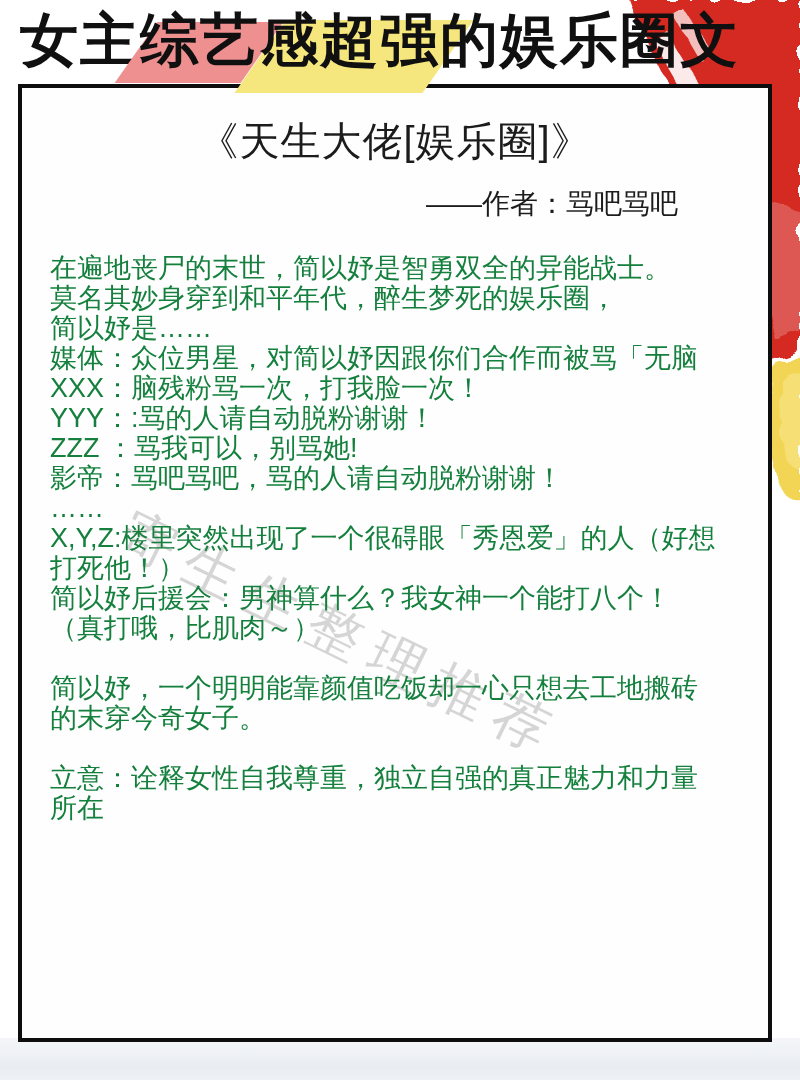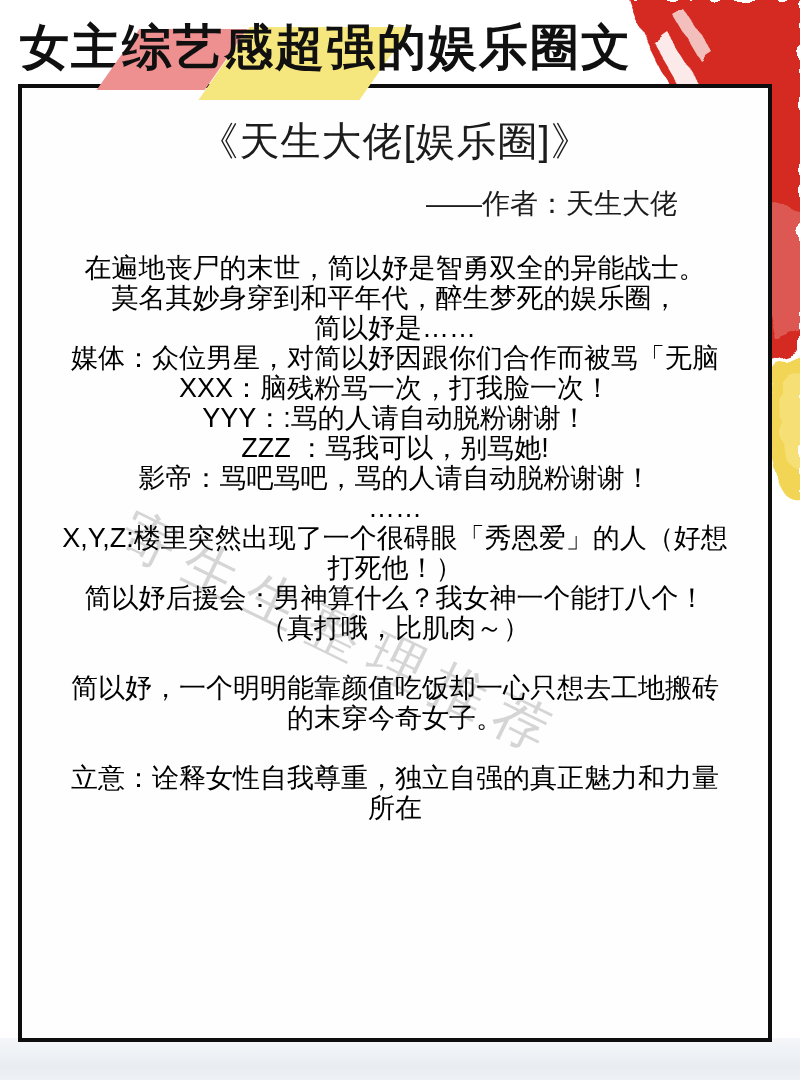--- a/index.html
+++ b/index.html
@@ -11,23 +11,23 @@
   
   .bottom-strip{
     position:absolute;left:0;right:0;top:1038px;height:42px;
     background:linear-gradient(180deg,#f4f6f9 0%,#e9edf2 70%,#eef1f5 100%);
     z-index:0;
   }
   
   .brush-svg{position:absolute;left:600px;top:0;width:200px;height:520px;z-index:1;}
   
   .banner{
-    position:absolute;left:20px;top:12px;height:70px;line-height:70px;
+    position:absolute;left:20px;top:5px;height:70px;line-height:70px;
     font-family:"DejaVu Serif","Liberation Serif",serif;
-    font-weight:700;font-size:49px;letter-spacing:2px;color:#101010;
+    font-weight:700;font-size:58px;letter-spacing:2px;color:#101010;
     white-space:nowrap;z-index:3;
   }
   .seg{position:relative;display:inline-block;z-index:1;}
   .seg.hl-pink::before{
     content:"";position:absolute;left:-4px;right:-2px;top:17px;bottom:-8px;
     background:var(--highlight-pink);transform:skewX(-35deg);z-index:-1;
   }
   .seg.hl-yellow::before{
     content:"";position:absolute;left:0px;right:-8px;top:15px;bottom:-18px;
     background:var(--highlight-yellow);transform:skewX(-35deg);z-index:-1;
@@ -40,21 +40,21 @@
   }
   .card-inner{position:relative;height:100%;padding:0 28px;box-sizing:border-box;z-index:2;}
   .book-title{
     margin-top:26px;text-align:center;font-size:40px;color:#1c1c1c;
     letter-spacing:1px;white-space:nowrap;
   }
   .author-line{
     margin-top:16px;text-align:right;padding-right:62px;
     font-size:28px;color:#1c1c1c;white-space:nowrap;
   }
-  .body-lines{margin-top:30px;color:#000000;text-align:center;}
+  .body-lines{margin-top:30px;color:#15803d;}
   .body-line{height:30px;line-height:30px;font-size:27px;white-space:nowrap;}
   
   .watermark{
     position:absolute;left:118px;top:408px;z-index:1;
     transform:rotate(26deg);transform-origin:0 0;
     font-size:55px;letter-spacing:14px;color:#9a9a9a;opacity:.40;
     white-space:nowrap;font-family:"Liberation Sans",sans-serif;
   }
 </style>
 </head>
@@ -81,21 +81,21 @@
 </svg>
 
 <div class="banner">
   
 <span class="seg"><span>女主</span></span><span class="seg hl-pink"><span>综艺</span></span><span class="seg hl-yellow"><span>感超强</span></span><span class="seg"><span>的娱乐圈文</span></span></div>
 
 <div class="card">
   <div class="watermark">寄生生整理推荐</div>
   <div class="card-inner">
     <div class="book-title">《天生大佬[娱乐圈]》</div>
-    <div class="author-line">——作者：天生大佬</div>
+    <div class="author-line">——作者：骂吧骂吧</div>
     <div class="body-lines">
 
     <div class="body-line">在遍地丧尸的末世，简以妤是智勇双全的异能战士。</div>
         <div class="body-line">莫名其妙身穿到和平年代，醉生梦死的娱乐圈，</div>
         <div class="body-line">简以妤是……</div>
         <div class="body-line">媒体：众位男星，对简以妤因跟你们合作而被骂「无脑</div>
         <div class="body-line">XXX：脑残粉骂一次，打我脸一次！</div>
         <div class="body-line">YYY：:骂的人请自动脱粉谢谢！</div>
         <div class="body-line">ZZZ ：骂我可以，别骂她!</div>
         <div class="body-line">影帝：骂吧骂吧，骂的人请自动脱粉谢谢！</div>

